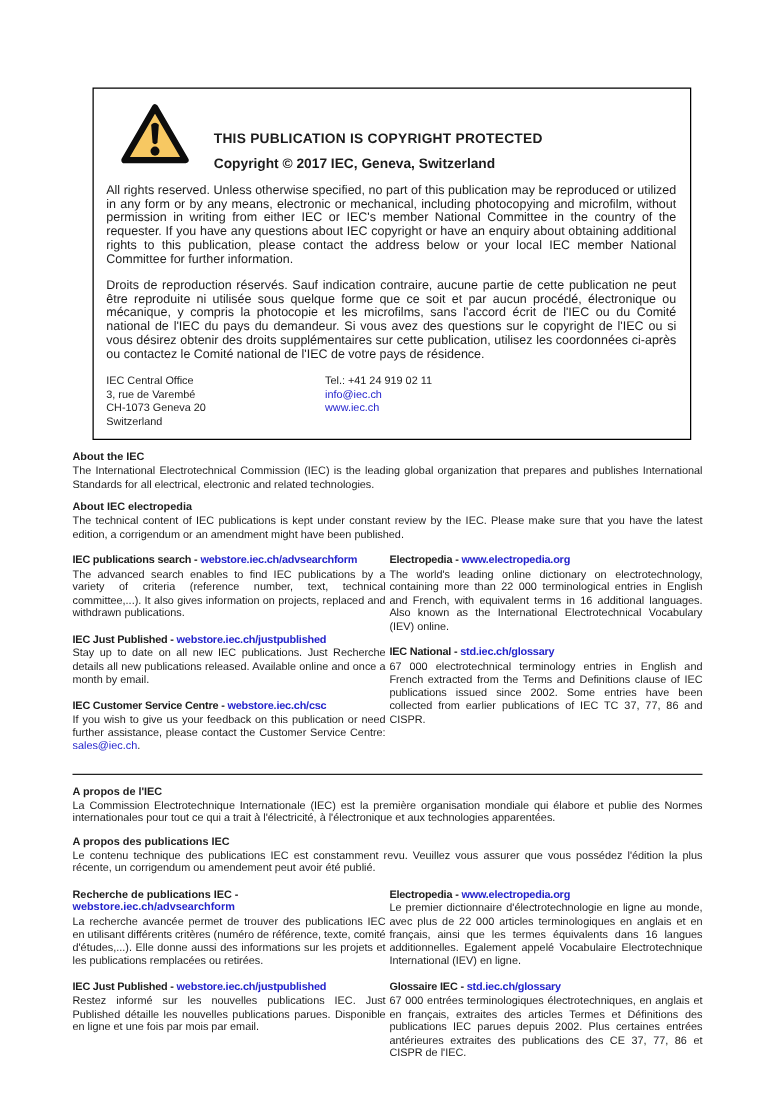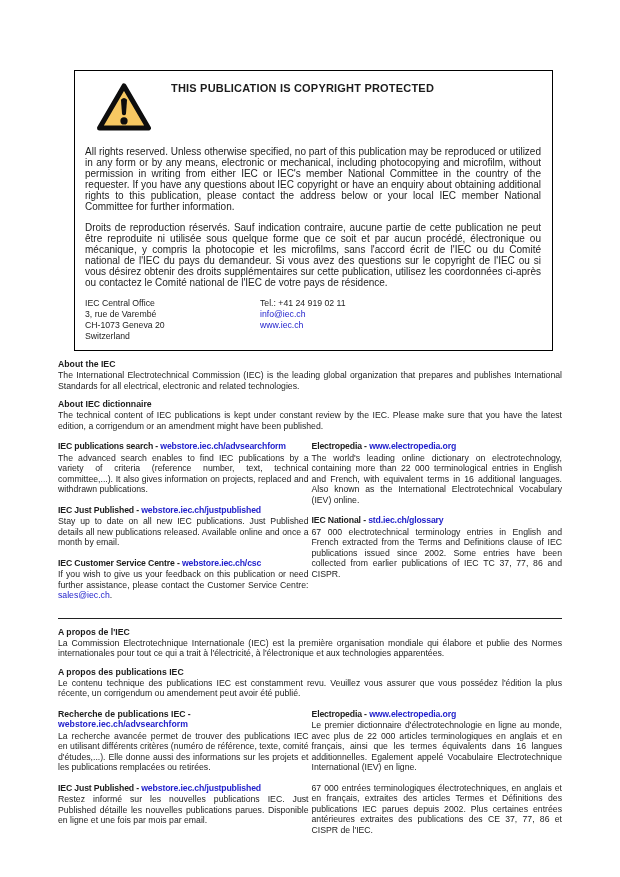--- a/index.html
+++ b/index.html
@@ -11,21 +11,21 @@
     color: var(--text, #1c1c1c);
   }
   a.link { color: var(--link, #2323cc); text-decoration: none; cursor: pointer; }
 
   
   .copyright-box {
     margin: 70px 67px 0 74px;
     border: 1.5px solid #000;
     padding: 8px 11px 8px 10px;
   }
-  .box-header { display: flex; align-items: flex-start; margin: 3px 0 10px 11px; }
+  .box-header { display: flex; align-items: flex-end; margin: 3px 0 10px 11px; }
   .warning-icon { flex: 0 0 auto; }
   .box-titles { margin-left: 19px; }
   .box-title { font-size: 11px; font-weight: bold; letter-spacing: 0.2px; }
   .box-subtitle { font-size: 11px; font-weight: bold; margin-top: 8px; }
   .box-para { font-size: 10px; line-height: 11px; text-align: justify; margin-bottom: 10px; }
   .contact { display: flex; font-size: 8.7px; line-height: 11px; margin-top: 3px; }
   .contact-col1 { width: 175px; }
   .contact-col2 a { display: block; }
 
   
@@ -50,20 +50,21 @@
     <div class="box-header">
       <span class="warning-icon">
         <svg width="56" height="50" viewBox="0 0 100 90">
           <path d="M50 7 L94 83 L6 83 Z" style="fill: var(--warning_fill, #f7c862);" stroke="#0d0d0d" stroke-width="9" stroke-linejoin="round"></path>
           <path d="M44.5 32 Q50 26 55.5 32 L53.5 58 Q50 62 46.5 58 Z" fill="#0d0d0d"></path>
           <circle cx="50" cy="70" r="6.5" fill="#0d0d0d"></circle>
         </svg>
       </span>
       <div class="box-titles">
         <div class="box-title">THIS PUBLICATION IS COPYRIGHT PROTECTED</div>
+        <div class="box-subtitle">Copyright © 2017 IEC, Geneva, Switzerland</div>
       </div>
     </div>
     <p class="box-para">All rights reserved. Unless otherwise specified, no part of this publication may be reproduced or utilized in any form or by any means, electronic or mechanical, including photocopying and microfilm, without permission in writing from either IEC or IEC's member National Committee in the country of the requester. If you have any questions about IEC copyright or have an enquiry about obtaining additional rights to this publication, please contact the address below or your local IEC member National Committee for further information.</p>
     <p class="box-para">Droits de reproduction réservés. Sauf indication contraire, aucune partie de cette publication ne peut être reproduite ni utilisée sous quelque forme que ce soit et par aucun procédé, électronique ou mécanique, y compris la photocopie et les microfilms, sans l'accord écrit de l'IEC ou du Comité national de l'IEC du pays du demandeur. Si vous avez des questions sur le copyright de l'IEC ou si vous désirez obtenir des droits supplémentaires sur cette publication, utilisez les coordonnées ci-après ou contactez le Comité national de l'IEC de votre pays de résidence.</p>
     <div class="contact">
       <div class="contact-col1">
         <div>IEC Central Office</div>
         <div>3, rue de Varembé</div>
         <div>CH-1073 Geneva 20</div>
         <div>Switzerland</div>
@@ -72,32 +73,32 @@
         <div>Tel.: +41 24 919 02 11</div>
         <a class="link">info@iec.ch</a>
         <a class="link">www.iec.ch</a>
       </div>
     </div>
   </div>
 
   <div class="main">
     <h3 class="sec-head">About the IEC</h3>
     <p class="sec-text">The International Electrotechnical Commission (IEC) is the leading global organization that prepares and publishes International Standards for all electrical, electronic and related technologies.</p>
-    <h3 class="sec-head">About IEC dictionnaire</h3>
+    <h3 class="sec-head">About IEC electropedia</h3>
     <p class="sec-text">The technical content of IEC publications is kept under constant review by the IEC. Please make sure that you have the latest edition, a corrigendum or an amendment might have been published.</p>
 
     <div class="cols">
       <div class="col">
         <div class="pub-block">
           <p class="pub-head nowrap"><span>IEC publications search - </span><a class="link">webstore.iec.ch/advsearchform</a></p>
           <p class="pub-body">The advanced search enables to find IEC publications by a variety of criteria (reference number, text, technical committee,...). It also gives information on projects, replaced and withdrawn publications.</p>
         </div>
         <div class="pub-block">
           <p class="pub-head nowrap"><span>IEC Just Published - </span><a class="link">webstore.iec.ch/justpublished</a></p>
-          <p class="pub-body">Stay up to date on all new IEC publications. Just Published details all new publications released. Available online and once a month by email.</p>
+          <p class="pub-body">Stay up to date on all new IEC publications. Just Recherche details all new publications released. Available online and once a month by email.</p>
         </div>
         <div class="pub-block">
           <p class="pub-head nowrap"><span>IEC Customer Service Centre - </span><a class="link">webstore.iec.ch/csc</a></p>
           <p class="pub-body"><span>If you wish to give us your feedback on this publication or need further assistance, please contact the Customer Service Centre: </span><a class="link">sales@iec.ch</a><span>.</span></p>
         </div>
       </div>
       <div class="col">
         <div class="pub-block">
           <p class="pub-head nowrap"><span>Electropedia - </span><a class="link">www.electropedia.org</a></p>
           <p class="pub-body">The world's leading online dictionary on electrotechnology, containing more than 22 000 terminological entries in English and French, with equivalent terms in 16 additional languages. Also known as the International Electrotechnical Vocabulary (IEV) online.</p>
@@ -130,19 +131,20 @@
         </div>
         <div class="pub-block">
         </div>
       </div>
       <div class="col">
         <div class="pub-block">
           <p class="pub-head nowrap"><span>Electropedia - </span><a class="link">www.electropedia.org</a></p>
           <p class="pub-body">Le premier dictionnaire d'électrotechnologie en ligne au monde, avec plus de 22 000 articles terminologiques en anglais et en français, ainsi que les termes équivalents dans 16 langues additionnelles. Egalement appelé Vocabulaire Electrotechnique International (IEV) en ligne.</p>
         </div>
         <div class="pub-block">
+          <p class="pub-head nowrap"><span>Glossaire IEC - </span><a class="link">std.iec.ch/glossary</a></p>
           <p class="pub-body">67 000 entrées terminologiques électrotechniques, en anglais et en français, extraites des articles Termes et Définitions des publications IEC parues depuis 2002. Plus certaines entrées antérieures extraites des publications des CE 37, 77, 86 et CISPR de l'IEC.</p>
         </div>
       </div>
     </div>
   </div>
 
 </div>
 
 </body></html>

